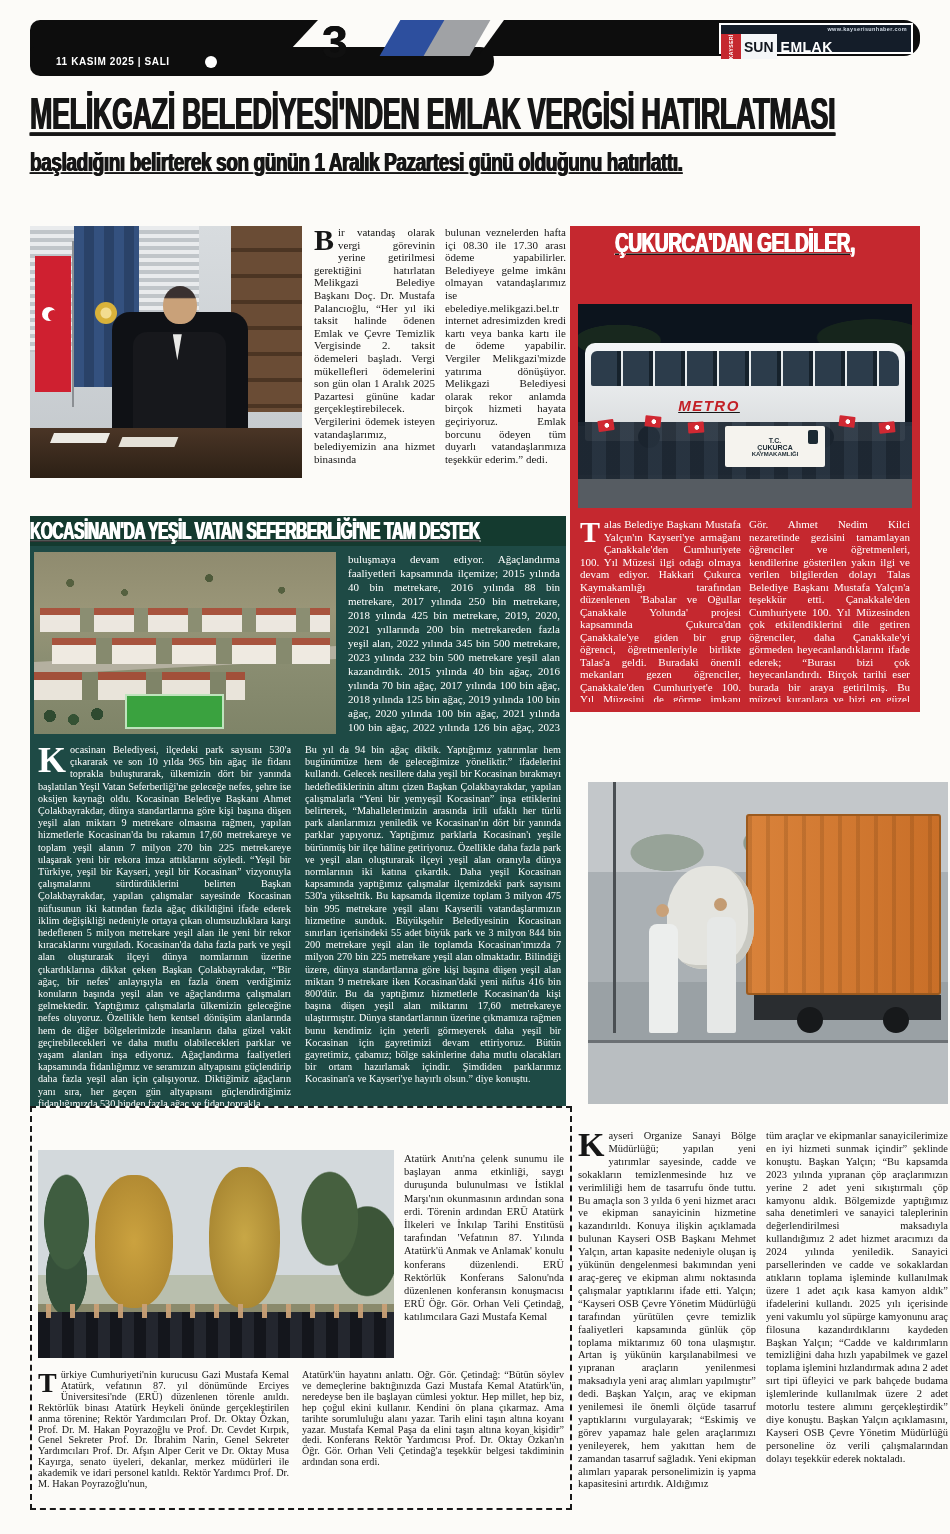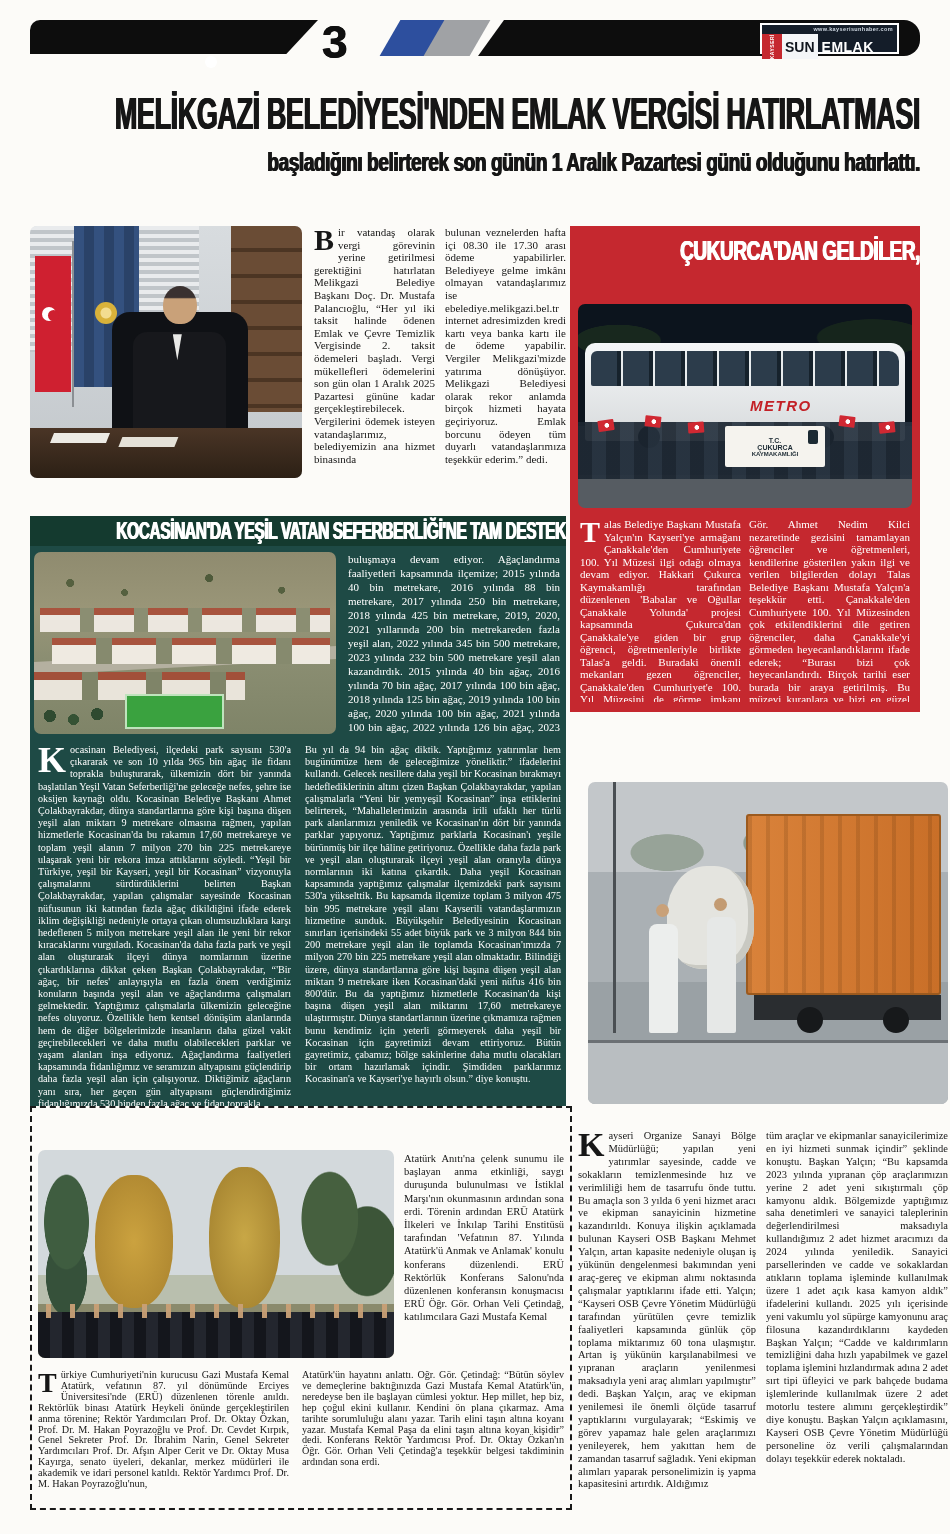--- a/index.html
+++ b/index.html
@@ -3,21 +3,21 @@
 <meta charset="utf-8">
 <style>
   html,body{margin:0;padding:0;background:#e8e8e8;}
   .page{position:relative;width:950px;height:1534px;background:#fcfbf8;margin:0 auto;overflow:hidden;
         font-family:"Liberation Serif","DejaVu Serif",serif;color:#161616;}
   .abs{position:absolute;}
   
   .cond{display:inline-block;white-space:nowrap;font-family:"Liberation Sans","DejaVu Sans",sans-serif;
         font-weight:700;letter-spacing:-0.4px;transform:scaleY(var(--sy,1.55));transform-origin:center;}
   .fat{text-shadow:0.6px 0 currentColor,-0.6px 0 currentColor;}
-  .ctr{display:flex;align-items:center;justify-content:flex-end;}
+  .ctr{display:flex;align-items:center;justify-content:flex-start;text-decoration:underline;}
   
   .txt{text-align:justify;overflow:hidden;hyphens:none;}
   .lead-col{font-size:11px;line-height:12.6px;width:121px;height:252px;}
   .red-col{font-size:11px;line-height:12.5px;color:#fff;width:161px;height:184px;}
   .intro-col{font-size:11px;line-height:14px;color:#fff;}
   .koc-col{font-size:10.2px;line-height:12.2px;color:#fff;}
   .eru-side{font-size:10.5px;line-height:13.2px;}
   .eru-col{font-size:10.2px;line-height:10.9px;}
   .osb-col{font-size:10.5px;line-height:12.9px;}
   .dc{float:left;font-family:"Liberation Serif",serif;font-weight:700;line-height:0.78;padding:2px 4px 0 0;}
@@ -30,39 +30,42 @@
   .logo-main{flex:1;display:flex;align-items:stretch;}
   .logo-emblem{width:20px;background:#c5282f;display:flex;align-items:center;justify-content:center;}
   .logo-city{writing-mode:vertical-rl;transform:rotate(180deg);font:700 5px "Liberation Sans",sans-serif;color:#fff;letter-spacing:0.5px;}
   .logo-sun{background:#f4f6f8;color:#10151d;font:900 14px/16px "Liberation Sans",sans-serif;padding:0 3px;display:flex;align-items:center;}
   .logo-haber{color:#fff;font:900 14px/16px "Liberation Sans",sans-serif;padding:0 4px;display:flex;align-items:center;letter-spacing:0.5px;}
   
   .redblock{background:#c5282f;}
   .kocblock{background:#1e4a45;}
   .kochead{background:#143a2f;}
   .erubox{border:2px dashed #1a1a1a;box-sizing:border-box;background:#fcfbf8;}
-  .photo{overflow:hidden;border-radius:7px;}
+  .photo{overflow:hidden;}
   .banner{background:#f5f3ee;border-radius:2px;display:flex;flex-direction:column;align-items:center;justify-content:center;
           font-family:"Liberation Sans",sans-serif;color:#1c2a33;}
   .flagchip{position:absolute;width:16px;height:11px;background:radial-gradient(circle at 55% 50%, #fff 0 2px, #d02832 2.6px);border-radius:1px;}
 </style>
 </head>
 <body>
 
 <div class="page">
 
   <div class="abs blackbar" style="left:30px;top:20px;width:288px;height:34px;border-radius:10px 0 0 0;clip-path:polygon(0 0,100% 0,89% 100%,0 100%);"></div>
+  <div class="abs blackbar" style="left:30px;top:47px;width:464px;height:29px;border-radius:4px 14px 14px 10px;">
+    <span style="display:inline-block;padding-left:26px;font:700 10px/29px 'Liberation Sans',sans-serif;color:#fff;letter-spacing:0.6px;">11 KASIM 2025 | SALI</span>
+  </div>
   <div class="abs" style="left:205px;top:56px;width:12px;height:12px;border-radius:50%;background:#fff;"></div>
   <div class="abs" style="left:322px;top:12px;font:900 46px/60px 'Liberation Sans',sans-serif;color:#101010;">
     <span class="fat">3</span>
   </div>
   <div class="abs stripe" style="left:390px;top:20px;background:#2d4f9e;"></div>
   <div class="abs stripe" style="left:434px;top:20px;background:#a0a2a5;"></div>
   <div class="abs blackbar" style="left:478px;top:20px;width:442px;height:36px;border-radius:0 16px 16px 0;clip-path:polygon(26px 0,100% 0,100% 100%,0 100%);"></div>
-  <div class="abs logo" style="left:760px;top:23px;width:139px;height:31px;">
+  <div class="abs logo" style="left:719px;top:23px;width:194px;height:31px;">
     <div class="logo-top">www.kayserisunhaber.com</div>
     <div class="logo-main">
       <div class="logo-emblem">
         <span class="logo-city">KAYSERİ</span>
       </div>
       <span class="logo-sun">SUN</span>
       <span class="logo-haber">EMLAK</span>
     </div>
   </div>
 
@@ -93,21 +96,21 @@
   </div>
 
   <div class="abs" style="left:314px;top:226px;width:252px;height:252px;display:flex;gap:10px;">
     <div class="txt lead-col">
       <span class="dc" style="font-size:30px;">B</span><span>ir vatandaş olarak vergi görevinin yerine getirilmesi gerektiğini hatırlatan Melikgazi Belediye Başkanı Doç. Dr. Mustafa Palancıoğlu, “Her yıl iki taksit halinde ödenen Emlak ve Çevre Temizlik Vergisinde 2. taksit ödemeleri başladı. Vergi mükellefleri ödemelerini son gün olan 1 Aralık 2025 Pazartesi gününe kadar gerçekleştirebilecek. Vergilerini ödemek isteyen vatandaşlarımız, belediyemizin ana hizmet binasında</span>
     </div>
     <div class="txt lead-col">bulunan veznelerden hafta içi 08.30 ile 17.30 arası ödeme yapabilirler. Belediyeye gelme imkânı olmayan vatandaşlarımız ise ebelediye.melikgazi.bel.tr internet adresimizden kredi kartı veya banka kartı ile de ödeme yapabilir. Vergiler Melikgazi'mizde yatırıma dönüşüyor. Melikgazi Belediyesi olarak rekor anlamda birçok hizmeti hayata geçiriyoruz. Emlak borcunu ödeyen tüm duyarlı vatandaşlarımıza teşekkür ederim.” dedi.</div>
   </div>
 
   <div class="abs redblock" style="left:570px;top:226px;width:350px;height:486px;">
-    <div style="height:72px;padding-top:8px;">
+    <div style="height:72px;padding-top:0;margin-left:45px;">
       <div class="ctr" style="height:34px;">
           <span class="cond fat" style="--sy:1.5;font-size:19px;color:#fff;">ÇUKURCA'DAN GELDİLER,</span>
         </div>
     </div>
     <div class="photo" style="position:absolute;left:8px;top:78px;width:334px;height:204px;background:linear-gradient(#0c141d 0 60%,#39404a 60% 84%,#565c62 84%);">
       <div class="abs" style="left:0;top:0;width:100%;height:30%;background:radial-gradient(ellipse 70px 26px at 12% 60%,#18281e 0 60%,transparent 62%),radial-gradient(ellipse 90px 30px at 88% 55%,#16251c 0 60%,transparent 62%);"></div>
       <div class="abs" style="left:2%;top:19%;width:96%;height:48%;background:linear-gradient(#f5f7f8,#d7dadc);border-radius:10px 14px 3px 3px;"></div>
       <div class="abs" style="left:4%;top:23%;width:92%;height:17%;background:repeating-linear-gradient(90deg,#2c3c4b 0 26px,#16222c 26px 30px,#e8ecee 30px 32px);border-radius:6px 10px 2px 2px;"></div>
       <div class="abs ctr" style="left:30%;top:42%;width:40%;height:16%;">
         <span style="font:900 italic 15px 'Liberation Sans',sans-serif;color:#c32026;letter-spacing:1.5px;">METRO</span>

